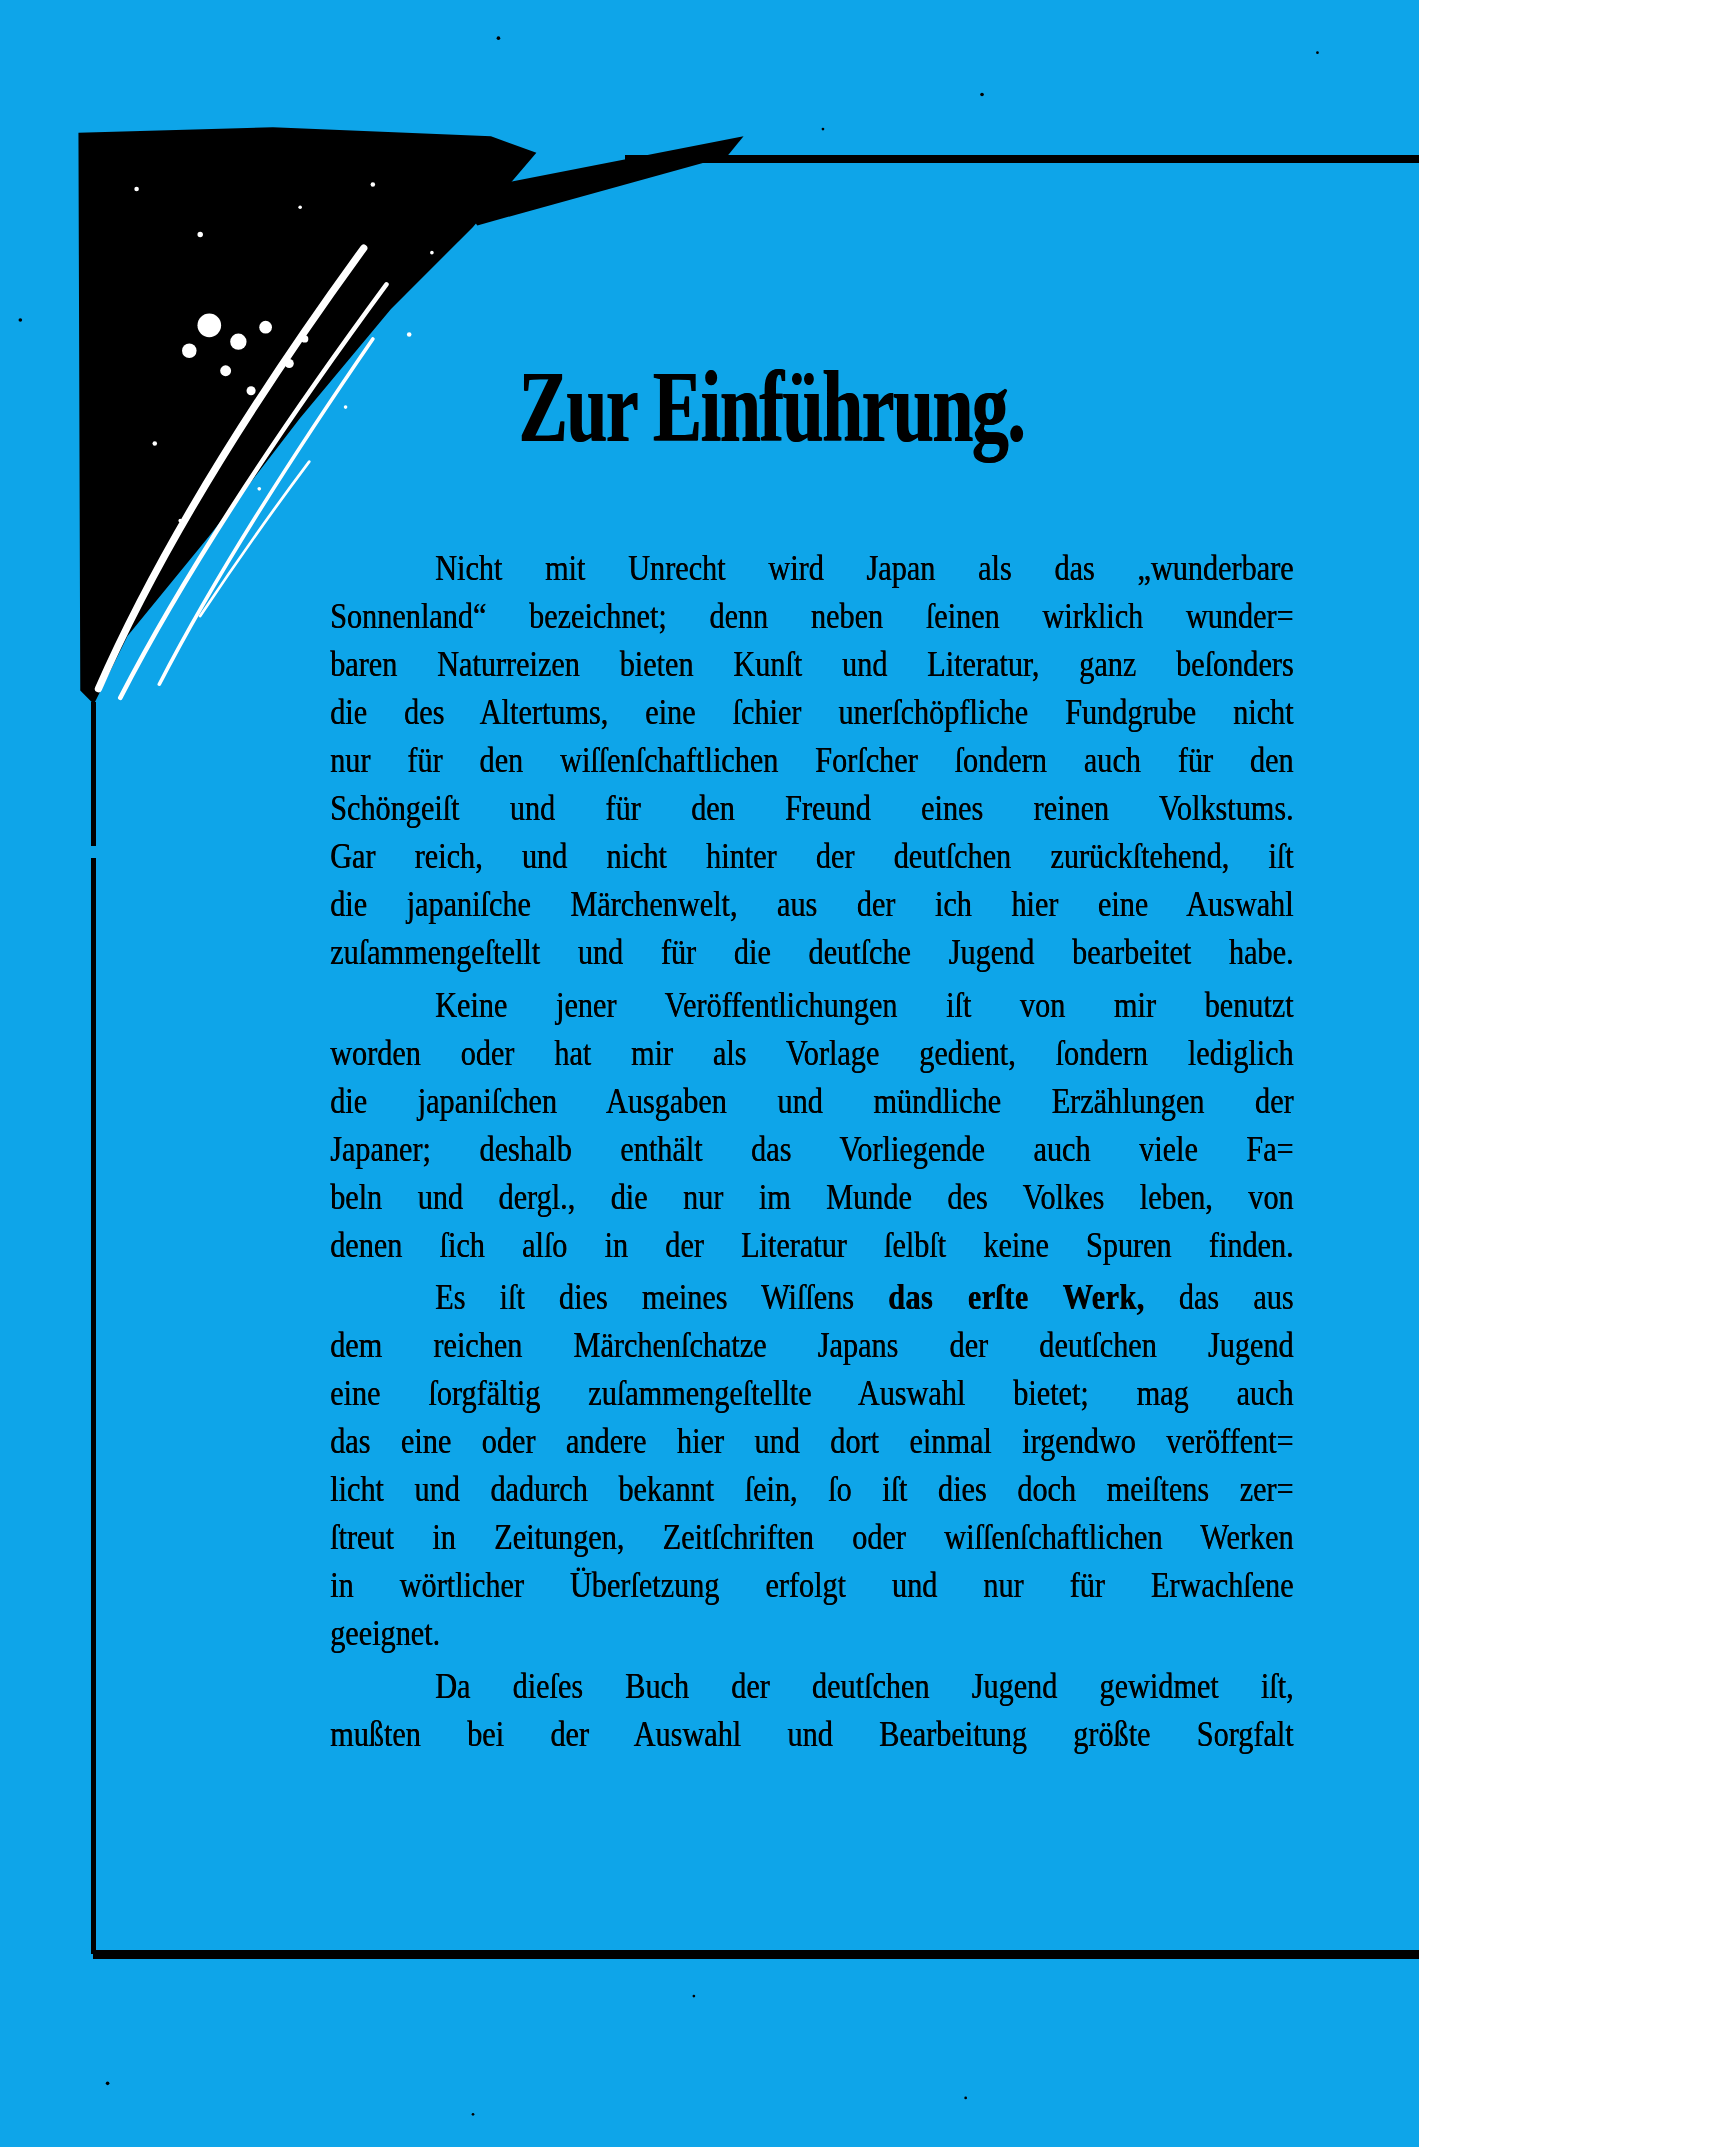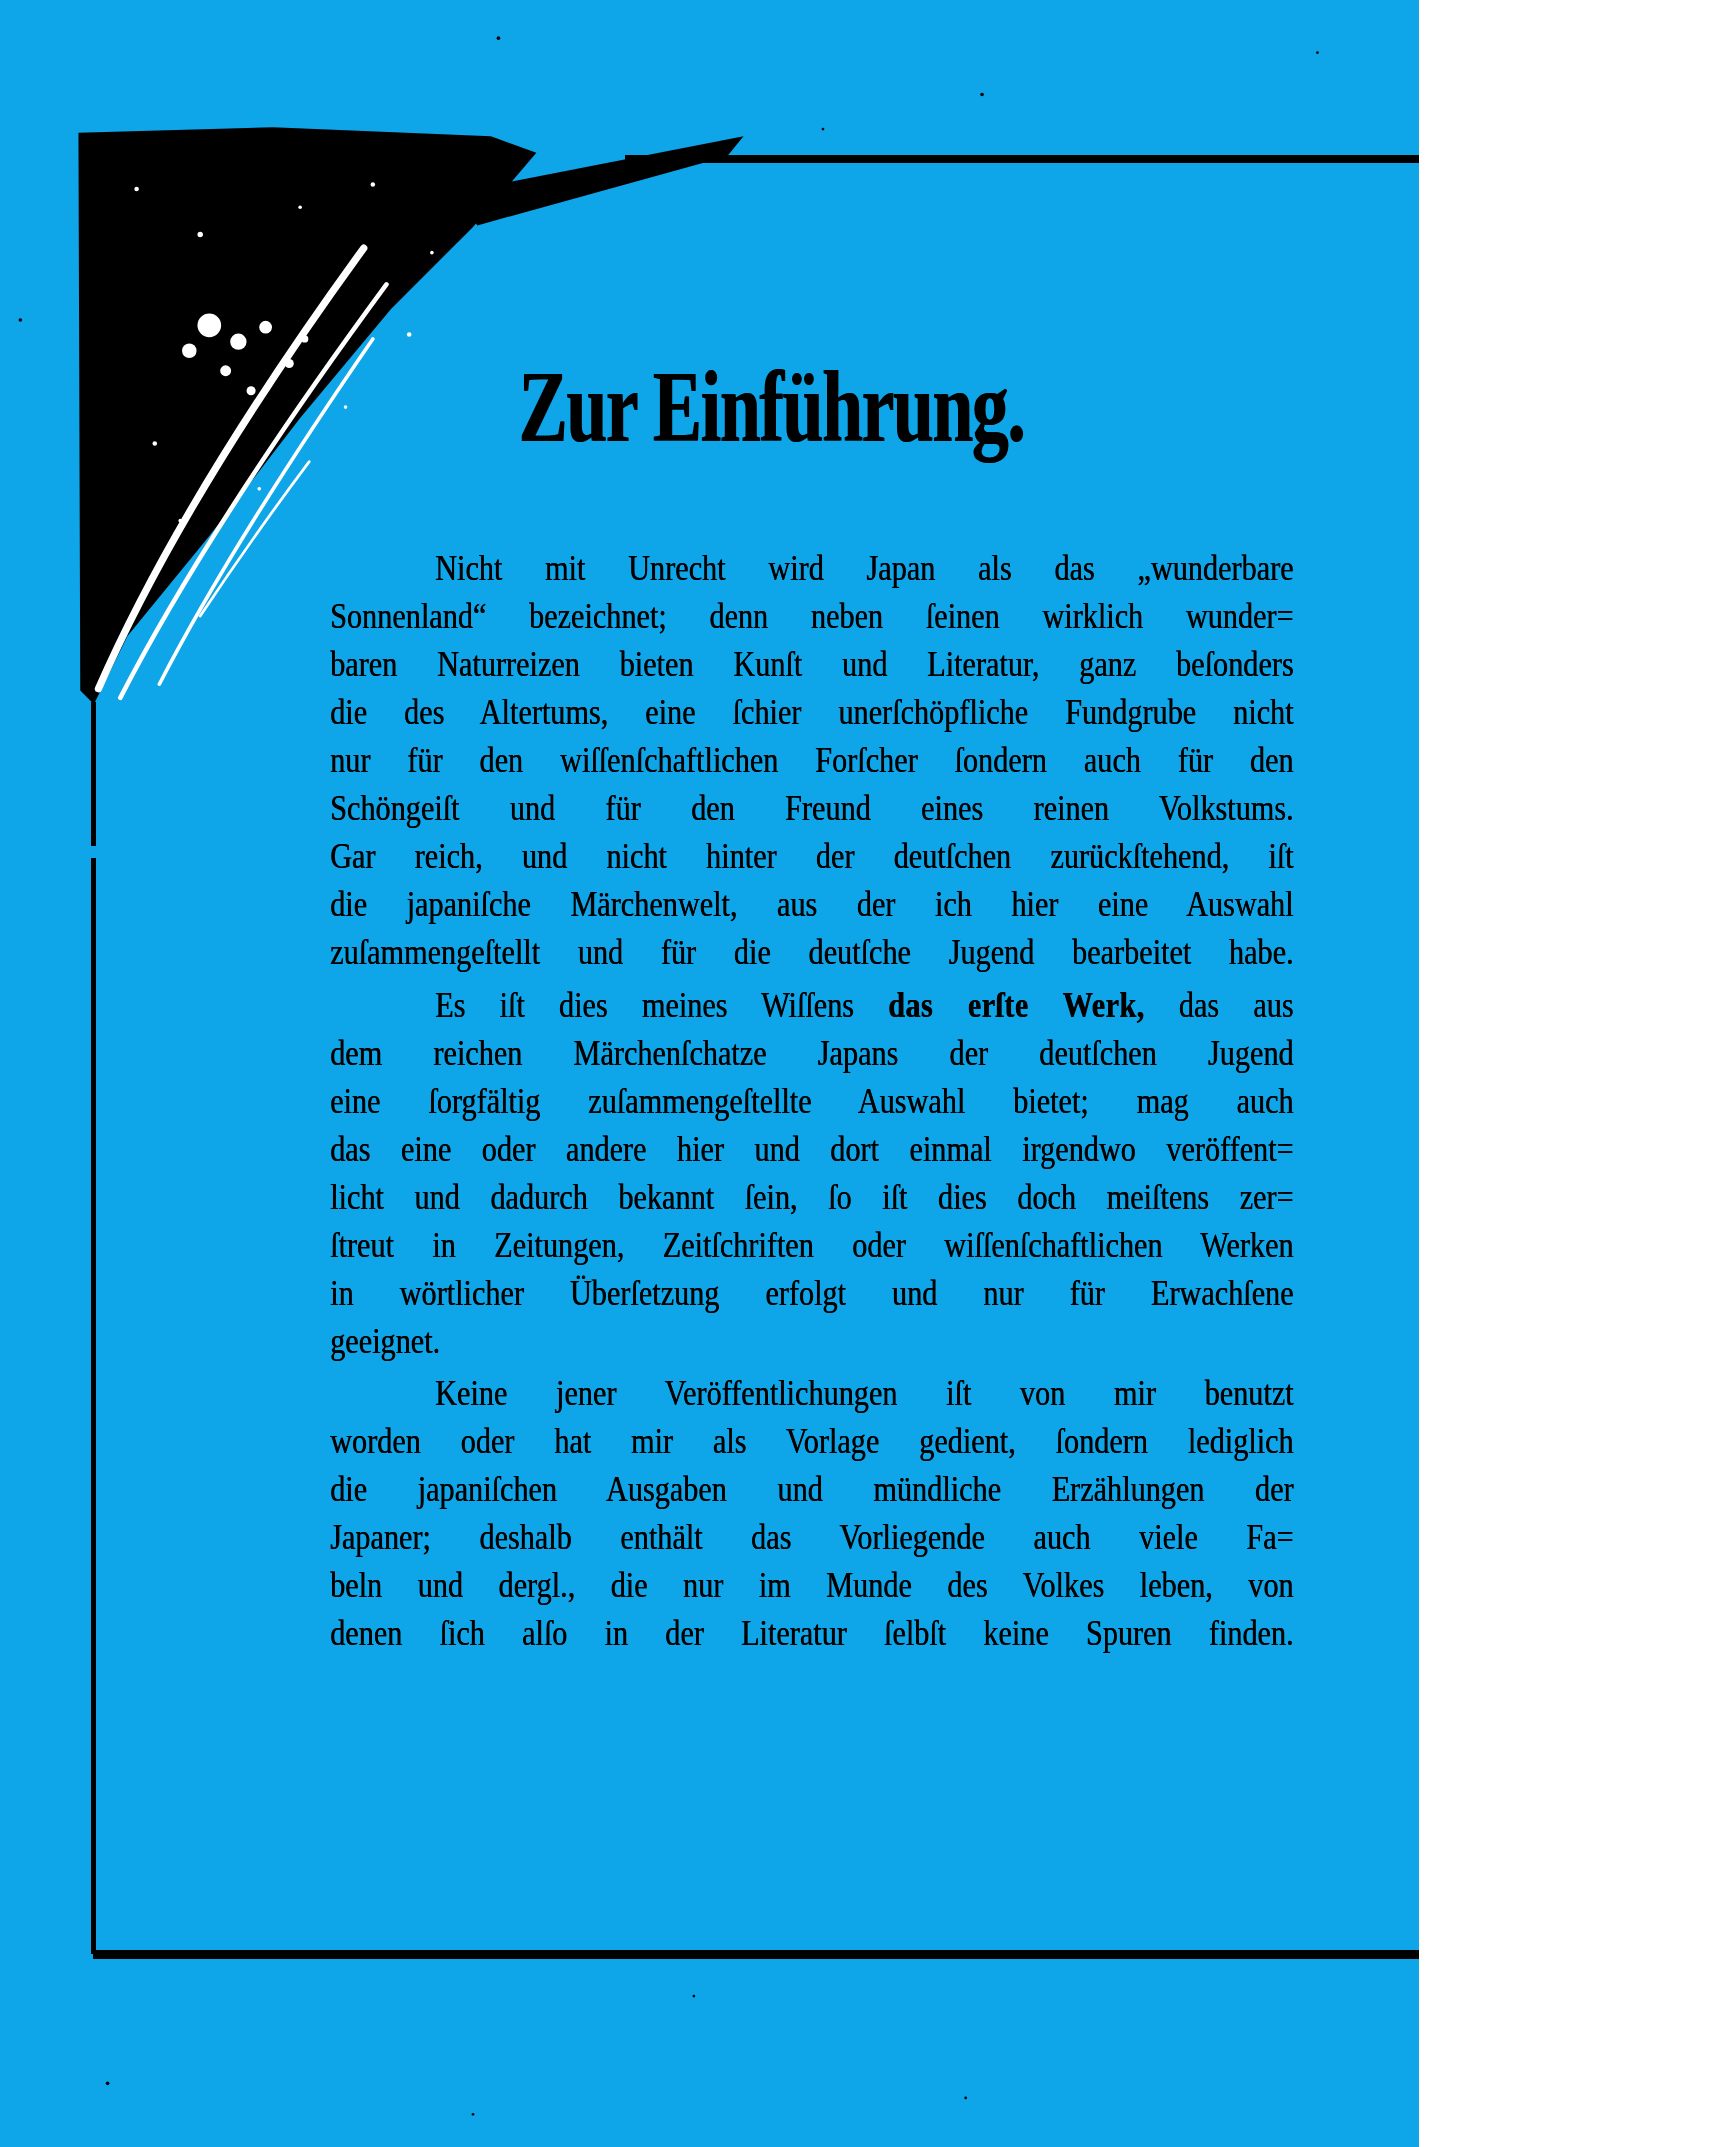--- a/index.html
+++ b/index.html
@@ -116,35 +116,39 @@
         <div class="line">Sonnenland“ bezeichnet; denn neben ſeinen wirklich wunder=</div>
         <div class="line">baren Naturreizen bieten Kunſt und Literatur, ganz beſonders</div>
         <div class="line">die des Altertums, eine ſchier unerſchöpfliche Fundgrube nicht</div>
         <div class="line">nur für den wiſſenſchaftlichen Forſcher ſondern auch für den</div>
         <div class="line">Schöngeiſt und für den Freund eines reinen Volkstums.</div>
         <div class="line">Gar reich, und nicht hinter der deutſchen zurückſtehend, iſt</div>
         <div class="line">die japaniſche Märchenwelt, aus der ich hier eine Auswahl</div>
         <div class="line">zuſammengeſtellt und für die deutſche Jugend bearbeitet habe.</div>
       </div>
       <div class="paragraph">
+        <div class="line indent">Keine jener Veröffentlichungen iſt von mir benutzt</div>
+        <div class="line">worden oder hat mir als Vorlage gedient, ſondern lediglich</div>
+        <div class="line">die japaniſchen Ausgaben und mündliche Erzählungen der</div>
+        <div class="line">Japaner; deshalb enthält das Vorliegende auch viele Fa=</div>
+        <div class="line">beln und dergl., die nur im Munde des Volkes leben, von</div>
+        <div class="line">denen ſich alſo in der Literatur ſelbſt keine Spuren finden.</div>
+      </div>
+      <div class="paragraph">
         <div class="line indent"><span>Es iſt dies meines Wiſſens </span><span class="bold">das erſte Werk,</span><span> das aus</span></div>
         <div class="line">dem reichen Märchenſchatze Japans der deutſchen Jugend</div>
         <div class="line">eine ſorgfältig zuſammengeſtellte Auswahl bietet; mag auch</div>
         <div class="line">das eine oder andere hier und dort einmal irgendwo veröffent=</div>
         <div class="line">licht und dadurch bekannt ſein, ſo iſt dies doch meiſtens zer=</div>
         <div class="line">ſtreut in Zeitungen, Zeitſchriften oder wiſſenſchaftlichen Werken</div>
         <div class="line">in wörtlicher Überſetzung erfolgt und nur für Erwachſene</div>
         <div class="line last">geeignet.</div>
       </div>
       <div class="paragraph">
-        <div class="line indent">Keine jener Veröffentlichungen iſt von mir benutzt</div>
-        <div class="line">worden oder hat mir als Vorlage gedient, ſondern lediglich</div>
-        <div class="line">die japaniſchen Ausgaben und mündliche Erzählungen der</div>
-        <div class="line">Japaner; deshalb enthält das Vorliegende auch viele Fa=</div>
-        <div class="line">beln und dergl., die nur im Munde des Volkes leben, von</div>
-        <div class="line">denen ſich alſo in der Literatur ſelbſt keine Spuren finden.</div>
+        <div class="line indent">Da dieſes Buch der deutſchen Jugend gewidmet iſt,</div>
+        <div class="line">mußten bei der Auswahl und Bearbeitung größte Sorgfalt</div>
       </div>
     </div>
 
   <div class="pageno">3</div>
 
 </div>
 
 
 </body></html>

